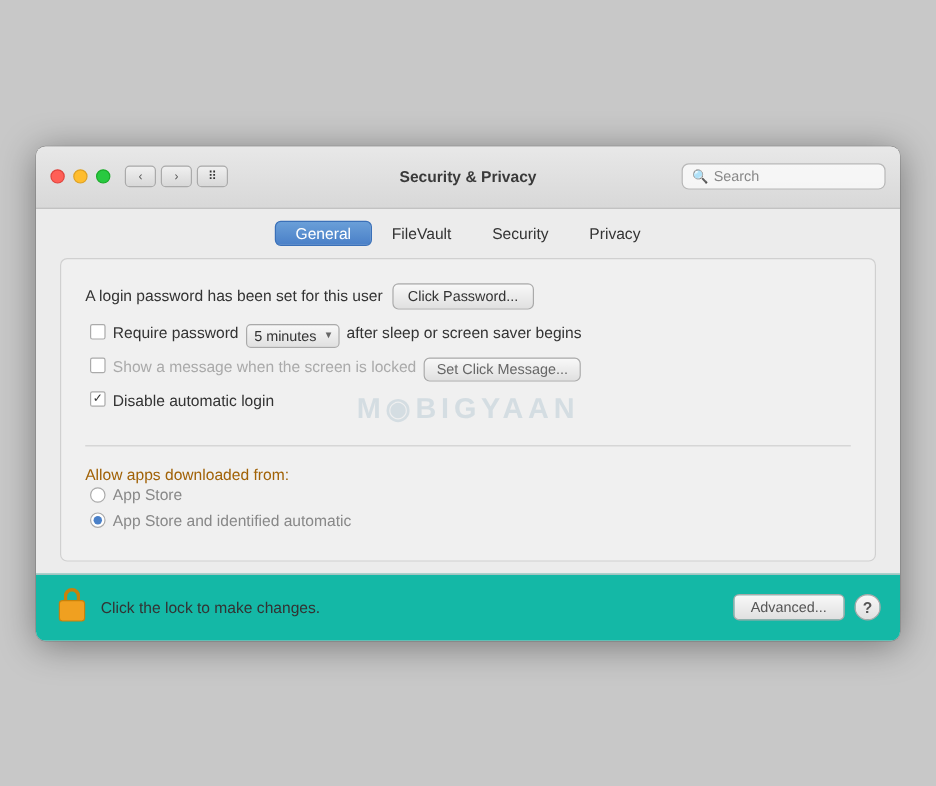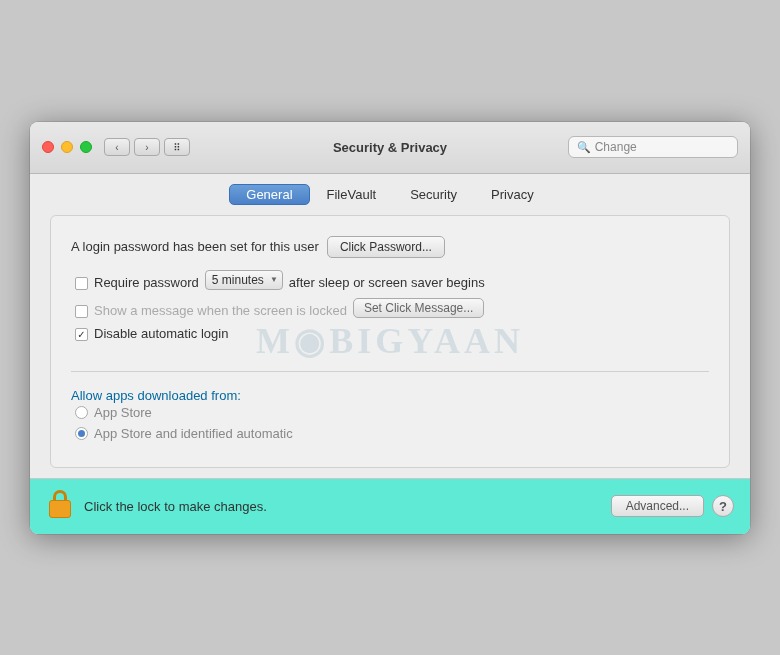--- a/index.html
+++ b/index.html
@@ -165,21 +165,21 @@
       border: 1px solid #aaa;
       border-radius: 5px;
       padding: 3px 12px;
       font-size: 12px;
       cursor: pointer;
       color: #333;
     }
 
     .checkbox-row {
       display: flex;
-      align-items: flex-end;
+      align-items: flex-start;
       gap: 6px;
       margin-bottom: 8px;
       padding-left: 4px;
     }
 
     .checkbox {
       width: 13px;
       height: 13px;
       border: 1px solid #aaa;
       background: white;
@@ -234,33 +234,32 @@
       border: none;
       border-top: 1px solid #d0d0d0;
       margin: 30px 0 16px;
     }
 
     .watermark {
       position: absolute;
       top: 50%;
       left: 50%;
       transform: translate(-50%, -50%);
-      font-size: 36px;
+      font-size: 24px;
       font-weight: 700;
       color: rgba(160,185,200,0.35);
       letter-spacing: 4px;
       pointer-events: none;
       white-space: nowrap;
-      font-family: Liberation Serif, serif;
     }
 
     .allow-section-label {
       margin-bottom: 2px;
       font-size: 13px;
-      color: #0369a1;
+      color: #a16207;
     }
 
     .radio-row {
       display: flex;
       align-items: center;
       gap: 6px;
       margin-bottom: 6px;
       padding-left: 4px;
     }
 
@@ -284,21 +283,21 @@
       content: '';
       width: 7px;
       height: 7px;
       border-radius: 50%;
       background: #4a80c8;
     }
 
     
     .bottom-bar {
       height: 56px;
-      background: #5eead4;
+      background: #14b8a6;
       border-top: 1px solid #c8c8c8;
       display: flex;
       align-items: center;
       padding: 0 16px;
       gap: 10px;
       flex-shrink: 0;
     }
 
     .lock-icon {
       width: 28px;
@@ -371,21 +370,21 @@
       <div class="traffic-light maximize"></div>
     </div>
     <div class="nav-buttons">
       <div class="nav-btn">‹</div>
       <div class="nav-btn">›</div>
     </div>
     <div class="grid-btn">⠿</div>
     <div class="window-title">Security &amp; Privacy</div>
     <div class="search-bar">
       <span class="search-icon-char">🔍</span>
-      <span style="font-size:12px; color:#888;">Change</span>
+      <span style="font-size:12px; color:#888;">Search</span>
     </div>
   </div>
 
   <div class="tab-bar">
     <div class="tab active">General</div>
     <div class="tab">FileVault</div>
     <div class="tab">Security</div>
     <div class="tab">Privacy</div>
   </div>
 

